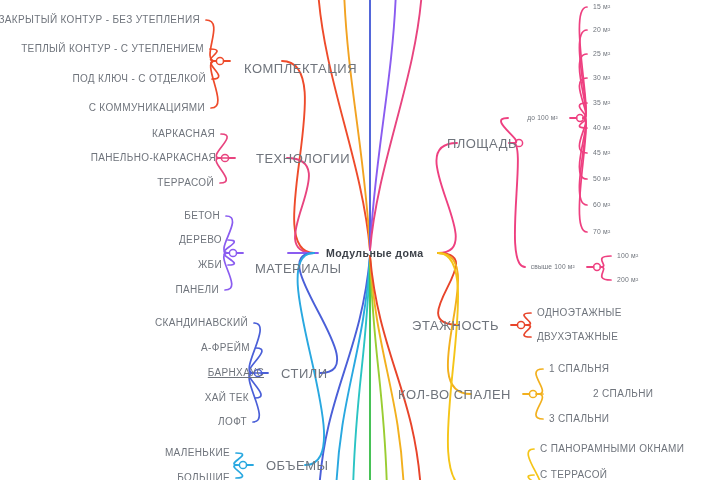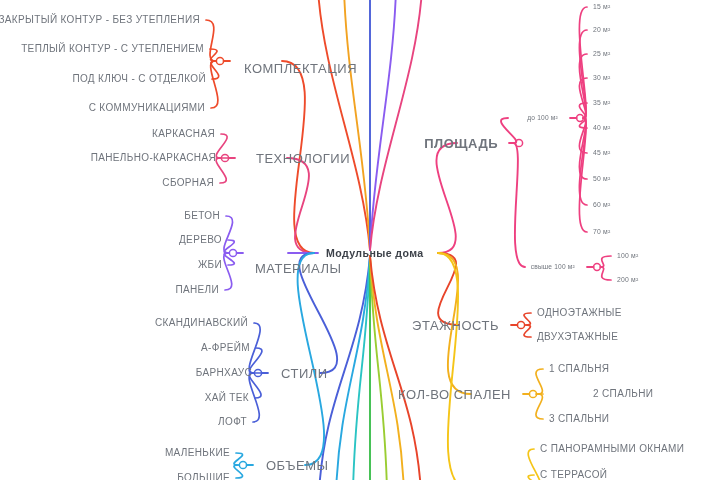--- a/index.html
+++ b/index.html
@@ -134,36 +134,36 @@
     </svg>
   <div id="labels">
       <div class="lbl branch right" style="left: 244px; top: 68px;">КОМПЛЕКТАЦИЯ</div>
       <div class="lbl leaf left" style="left: 200px; top: 20px;">ЗАКРЫТЫЙ КОНТУР - БЕЗ УТЕПЛЕНИЯ</div>
       <div class="lbl leaf left" style="left: 204px; top: 49px;">ТЕПЛЫЙ КОНТУР - С УТЕПЛЕНИЕМ</div>
       <div class="lbl leaf left" style="left: 206px; top: 79px;">ПОД КЛЮЧ - С ОТДЕЛКОЙ</div>
       <div class="lbl leaf left" style="left: 205px; top: 108px;">С КОММУНИКАЦИЯМИ</div>
       <div class="lbl branch right" style="left: 248px; top: 158px; margin-left: 8px;">ТЕХНОЛОГИИ</div>
       <div class="lbl leaf left" style="left: 215px; top: 134px;">КАРКАСНАЯ</div>
       <div class="lbl leaf left" style="left: 216px; top: 158px;">ПАНЕЛЬНО-КАРКАСНАЯ</div>
-      <div class="lbl leaf left" style="left: 214px; top: 183px;">СБОРНАЯ</div>
+      <div class="lbl leaf left" style="left: 214px; top: 183px;">ТЕРРАСОЙ</div>
       <div class="lbl branch right" style="left: 255px; top: 268px;">МАТЕРИАЛЫ</div>
       <div class="lbl leaf left" style="left: 220px; top: 216px;">БЕТОН</div>
       <div class="lbl leaf left" style="left: 222px; top: 240px;">ДЕРЕВО</div>
       <div class="lbl leaf left" style="left: 222px; top: 265px;">ЖБИ</div>
       <div class="lbl leaf left" style="left: 219px; top: 290px;">ПАНЕЛИ</div>
       <div class="lbl branch right" style="left: 281px; top: 373px;">СТИЛИ</div>
       <div class="lbl leaf left" style="left: 248px; top: 323px;">СКАНДИНАВСКИЙ</div>
       <div class="lbl leaf left" style="left: 250px; top: 348px;">А-ФРЕЙМ</div>
-      <div class="lbl leaf left" style="left: 252px; top: 373px;">БАРНХАУС</div>
+      <div class="lbl leaf left" style="left: 264px; top: 373px; text-decoration: underline;">БАРНХАУС</div>
       <div class="lbl leaf left" style="left: 249px; top: 398px;">ХАЙ ТЕК</div>
       <div class="lbl leaf left" style="left: 247px; top: 422px;">ЛОФТ</div>
       <div class="lbl branch right" style="left: 266px; top: 465px;">ОБЪЕМЫ</div>
       <div class="lbl leaf left" style="left: 230px; top: 453px;">МАЛЕНЬКИЕ</div>
       <div class="lbl leaf left" style="left: 230px; top: 478px;">БОЛЬШИЕ</div>
-      <div class="lbl branch left" style="left: 498px; top: 143px; font-weight: bold;">ПЛОЩАДЬ</div>
+      <div class="lbl branch left" style="left: 517px; top: 143px;">ПЛОЩАДЬ</div>
       <div class="lbl sub left" style="left: 558px; top: 118px;">до 100 м²</div>
       <div class="lbl area right" style="left: 593px; top: 7px;">15 м²</div>
       <div class="lbl area right" style="left: 593px; top: 30px;">20 м²</div>
       <div class="lbl area right" style="left: 593px; top: 54px;">25 м²</div>
       <div class="lbl area right" style="left: 593px; top: 78px;">30 м²</div>
       <div class="lbl area right" style="left: 593px; top: 103px;">35 м²</div>
       <div class="lbl area right" style="left: 593px; top: 128px;">40 м²</div>
       <div class="lbl area right" style="left: 593px; top: 153px;">45 м²</div>
       <div class="lbl area right" style="left: 593px; top: 179px;">50 м²</div>
       <div class="lbl area right" style="left: 593px; top: 205px;">60 м²</div>

